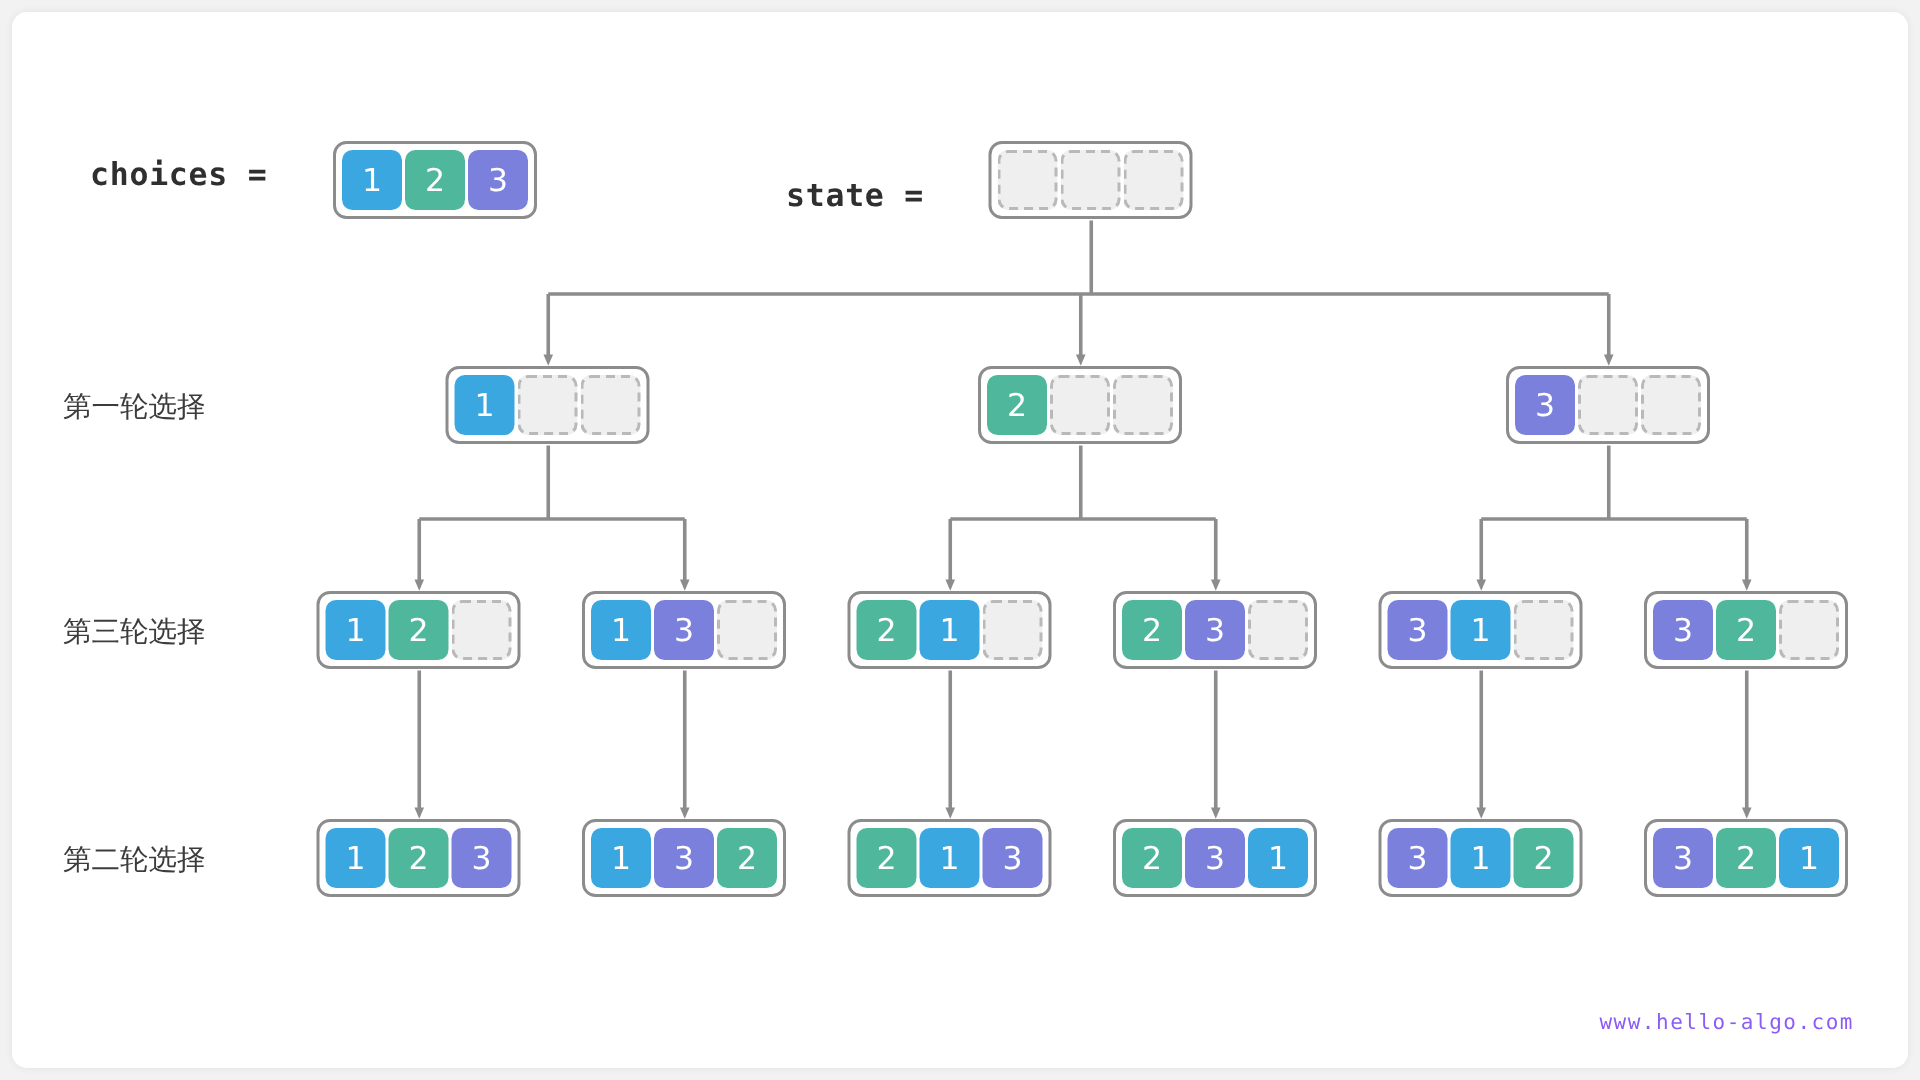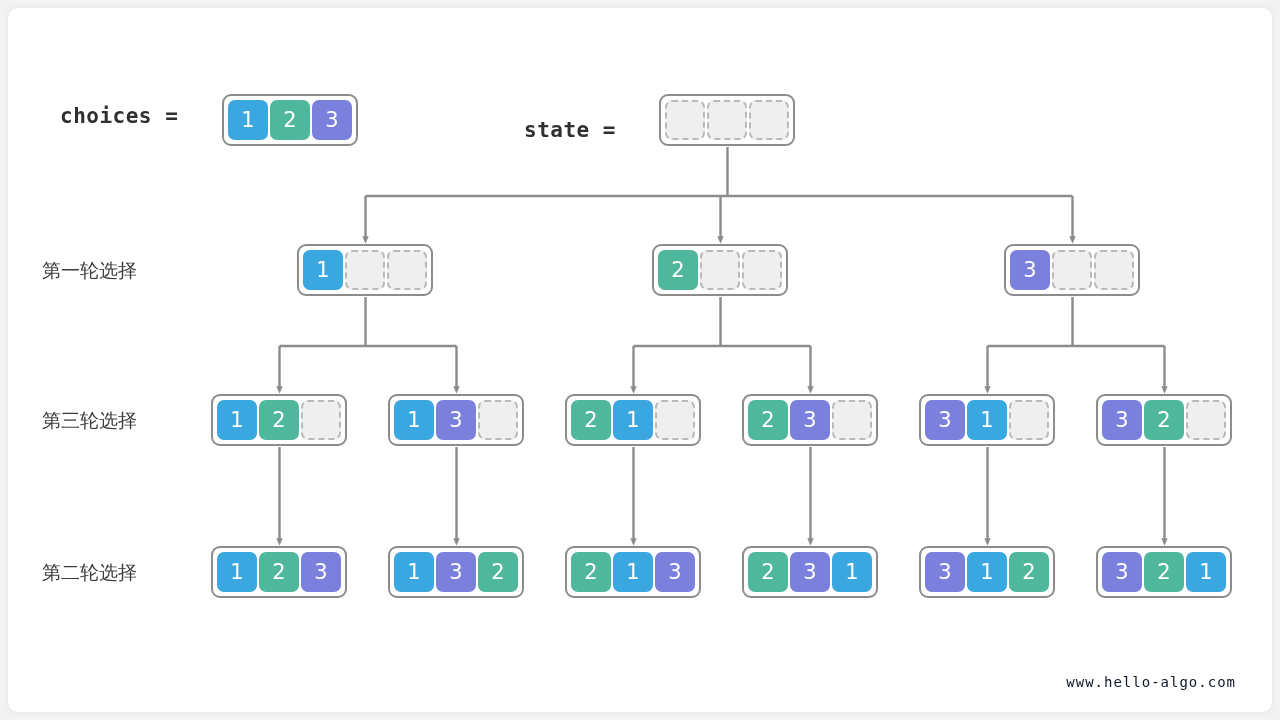--- a/index.html
+++ b/index.html
@@ -91,21 +91,21 @@
   .cell.v2 { background: #4fb79b; }
   .cell.v3 { background: #7b80dd; }
 
   
   #watermark {
     position: absolute;
     right: 36px;
     bottom: 22px;
     font-family: "DejaVu Sans Mono", "Liberation Mono", monospace;
     font-size: 14px;
-    color: #0f172a;
+    color: #8b5cf6;
     letter-spacing: 1px;
   }
 </style>
 </head>
 <body>
 
 <div id="card">
   <div id="stage">
 
     <svg class="links" viewBox="0 0 1264 704" xmlns="http://www.w3.org/2000/svg">

